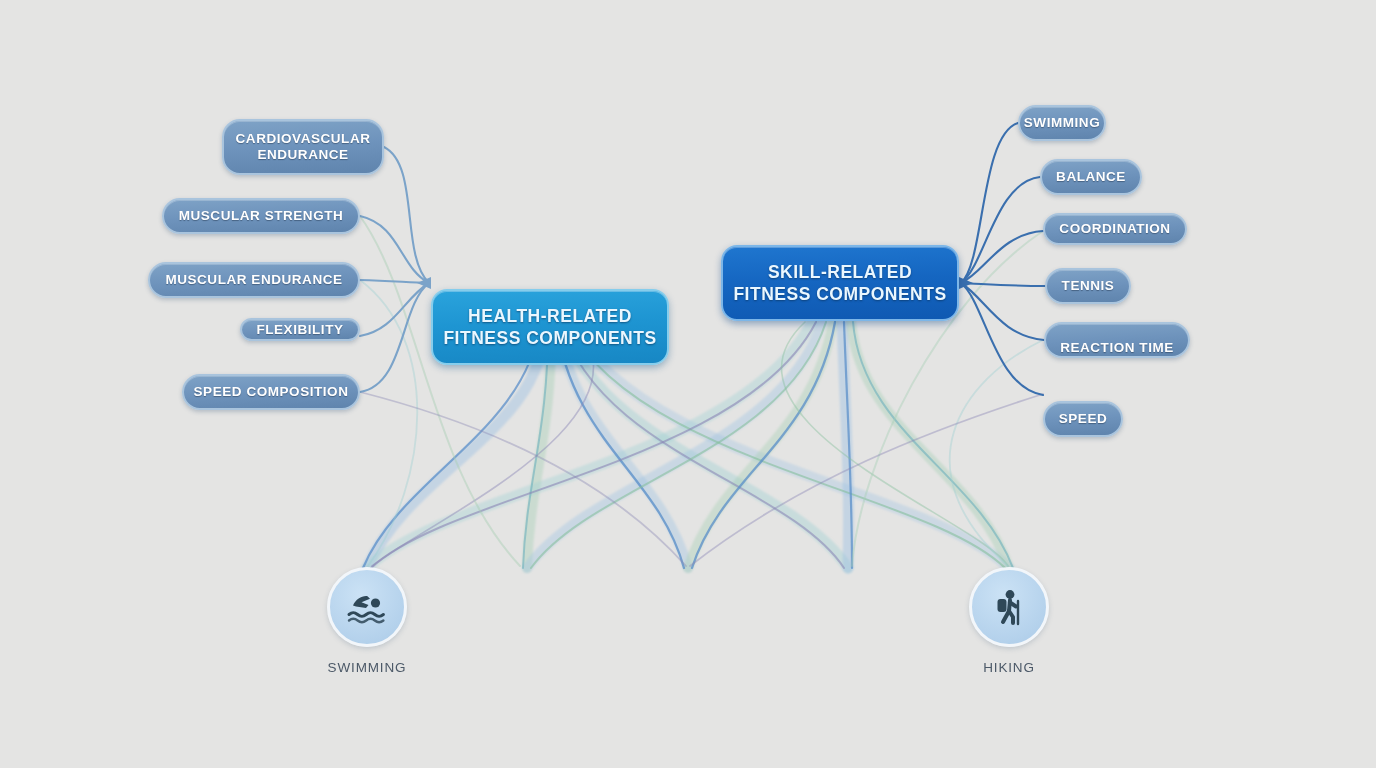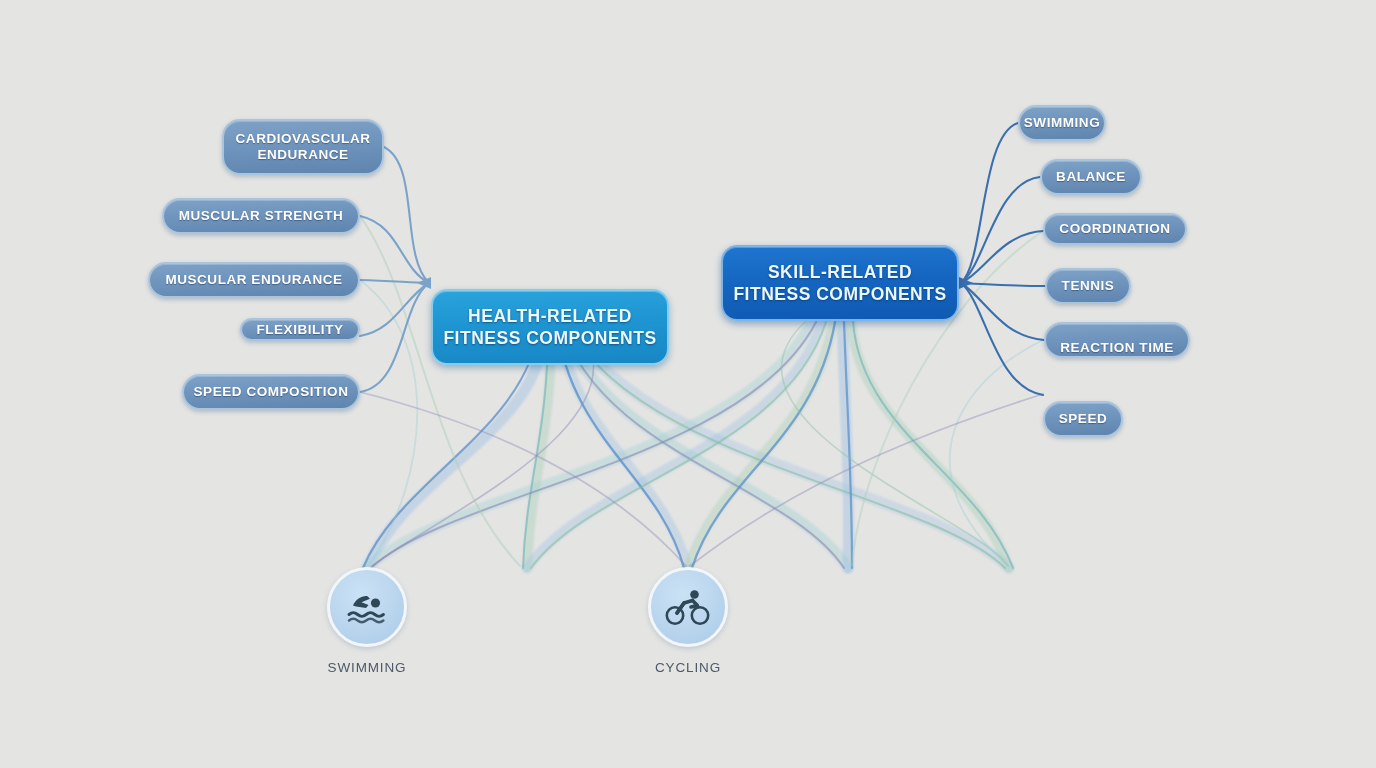--- a/index.html
+++ b/index.html
@@ -216,31 +216,32 @@
           <path d="M9 21.5 C12 15 18 11.5 23.5 12.2 L26 14.8 L17.5 18.2 L24.5 21 L22 24 L12 22.5 Z"></path>
           <path d="M5 30.5 c3.2-2.6 5.4-2.6 8.6 0 c3.2 2.6 5.4 2.6 8.6 0 c3.2-2.6 5.4-2.6 8.6 0 c3.2 2.6 5.4 2.6 8.6 0" fill="none" stroke="#2f4858" stroke-width="3" stroke-linecap="round"></path>
           <path d="M5 36.5 c3.2-2.6 5.4-2.6 8.6 0 c3.2 2.6 5.4 2.6 8.6 0 c3.2-2.6 5.4-2.6 8.6 0 c3.2 2.6 5.4 2.6 8.6 0" fill="none" stroke="#2f4858" stroke-width="2.4" stroke-linecap="round" opacity=".85"></path>
         </g>
       </svg>
     </div>
     <div class="act-label">SWIMMING</div>
   </div>
 
 
-  <div class="activity" style="left:648px;top:567px;width:80px;">
+
+
+  <div class="activity" style="left:969px;top:567px;width:80px;">
     <div class="act-circle">
-      <svg width="48" height="46" viewBox="0 0 48 46">
-        <circle cx="11" cy="31.5" r="8.2" fill="none" stroke="#2f4858" stroke-width="2.6"></circle>
-        <circle cx="36" cy="31.5" r="8.2" fill="none" stroke="#2f4858" stroke-width="2.6"></circle>
-        <circle cx="30.5" cy="10.5" r="4.3" fill="#2f4858"></circle>
-        <g fill="none" stroke="#2f4858" stroke-width="3.6" stroke-linecap="round" stroke-linejoin="round">
-          <path d="M13 29 L20 19 L28.5 16.5"></path>
-          <path d="M28.5 16.5 L33.5 21.5 L27 23"></path>
-          <path d="M20 19 L13 29"></path>
+      <svg width="46" height="46" viewBox="0 0 46 46">
+        <circle cx="24" cy="10.5" r="4.4" fill="#2f4858"></circle>
+        <rect x="11.5" y="15" width="9" height="13" rx="3" fill="#2f4858"></rect>
+        <g fill="none" stroke="#2f4858" stroke-width="4" stroke-linecap="round" stroke-linejoin="round">
+          <path d="M24 16 L23 27"></path>
+          <path d="M23 27 L17 38"></path>
+          <path d="M23 27 L27 33 L27 39"></path>
+          <path d="M24 18.5 L30 22.5"></path>
         </g>
+        <path d="M32 17 L32 40" stroke="#2f4858" stroke-width="2.4" stroke-linecap="round" fill="none"></path>
       </svg>
     </div>
-    <div class="act-label">CYCLING</div>
-  </div>
-
-
+    <div class="act-label">HIKING</div>
+  </div>
 
 </div>
 
 </body></html>

